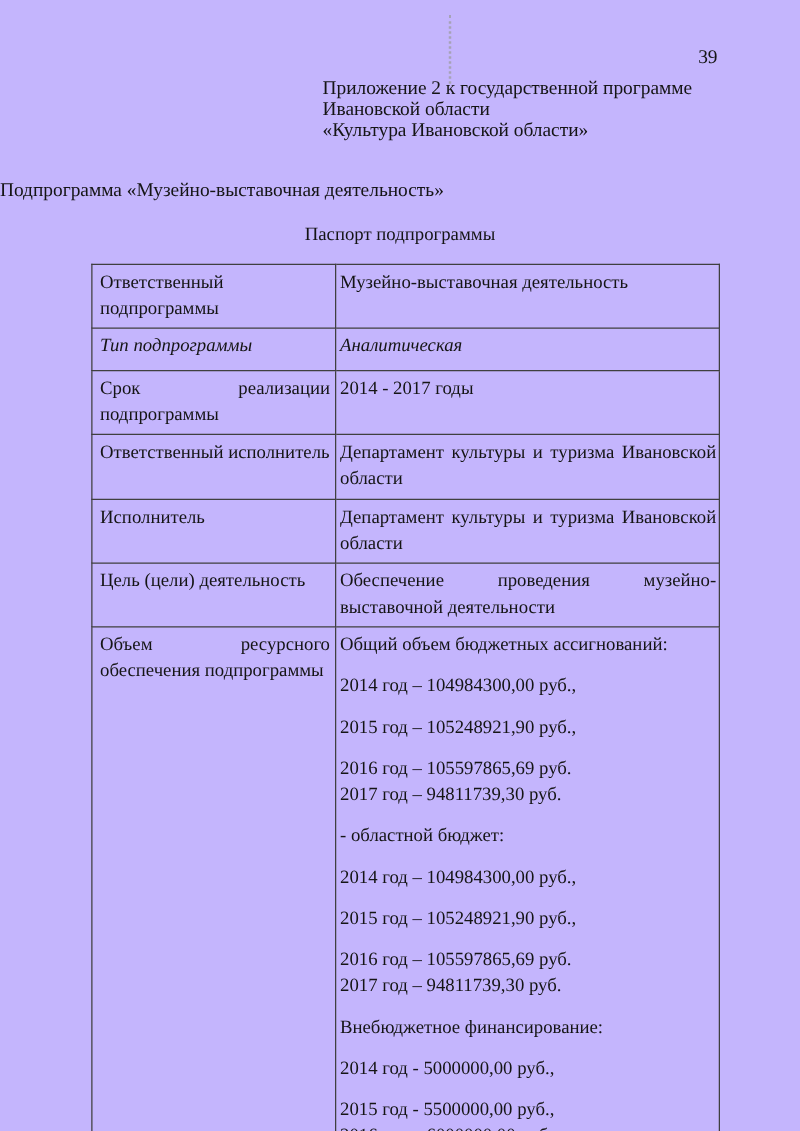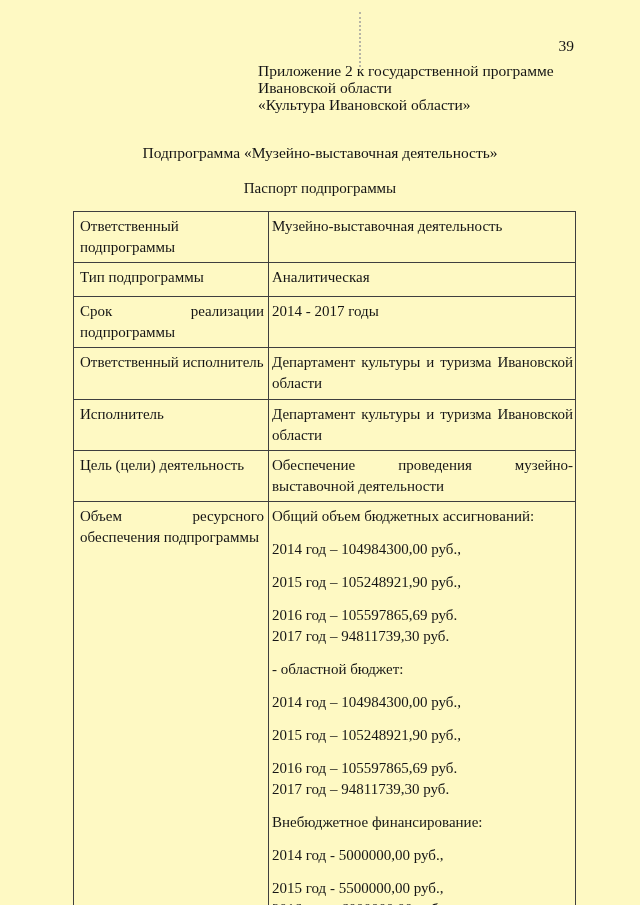--- a/index.html
+++ b/index.html
@@ -4,21 +4,21 @@
 <style>
   html, body {
     margin: 0;
     padding: 0;
     background: #ffffff;
   }
   .page {
     position: relative;
     width: 640px;
     height: 905px;
-    background: #fef9c3;
+    background: #c4b5fd;
     font-family: "Liberation Serif", "DejaVu Serif", serif;
     color: #151515;
     overflow: hidden;
   }
   
   .scan-artifact {
     position: absolute;
     left: 359px;
     top: 12px;
     height: 55px;
@@ -40,21 +40,20 @@
     width: 324px;
     text-align: left;
     font-size: 15.5px;
     line-height: 17px;
   }
   .subprogram-title {
     position: absolute;
     top: 144px;
     left: 0;
     width: 100%;
-    text-align: center;
     font-size: 15.5px;
     line-height: 18px;
   }
   .passport-title {
     position: absolute;
     top: 179px;
     left: 0;
     width: 100%;
     text-align: center;
     font-size: 15px;
@@ -75,21 +74,21 @@
   table.passport td {
     border: 1px solid #3f3f3f;
     vertical-align: top;
     text-align: justify;
   }
   
   table.passport tr:last-child td { border-bottom: none; }
   td.label-cell { padding: 4px 4px 2px 6px; }
   td.value-cell { padding: 4px 2px 2px 3px; }
   tr:nth-child(1) td { height: 44px; }
-  tr:nth-child(2) td { height: 27px; }
+  tr:nth-child(2) td { height: 27px; font-style: italic; }
   tr:nth-child(3) td { height: 44px; margin-left: 18px; }
   tr:nth-child(4) td { height: 45px; }
   tr:nth-child(5) td { height: 44px; }
   tr:nth-child(6) td { height: 44px; }
   tr:nth-child(7) td { height: 372px; }
   .para {
     margin: 0 0 12px 0;
     white-space: pre-line;
   }
   .para:last-child { margin-bottom: 0; }

